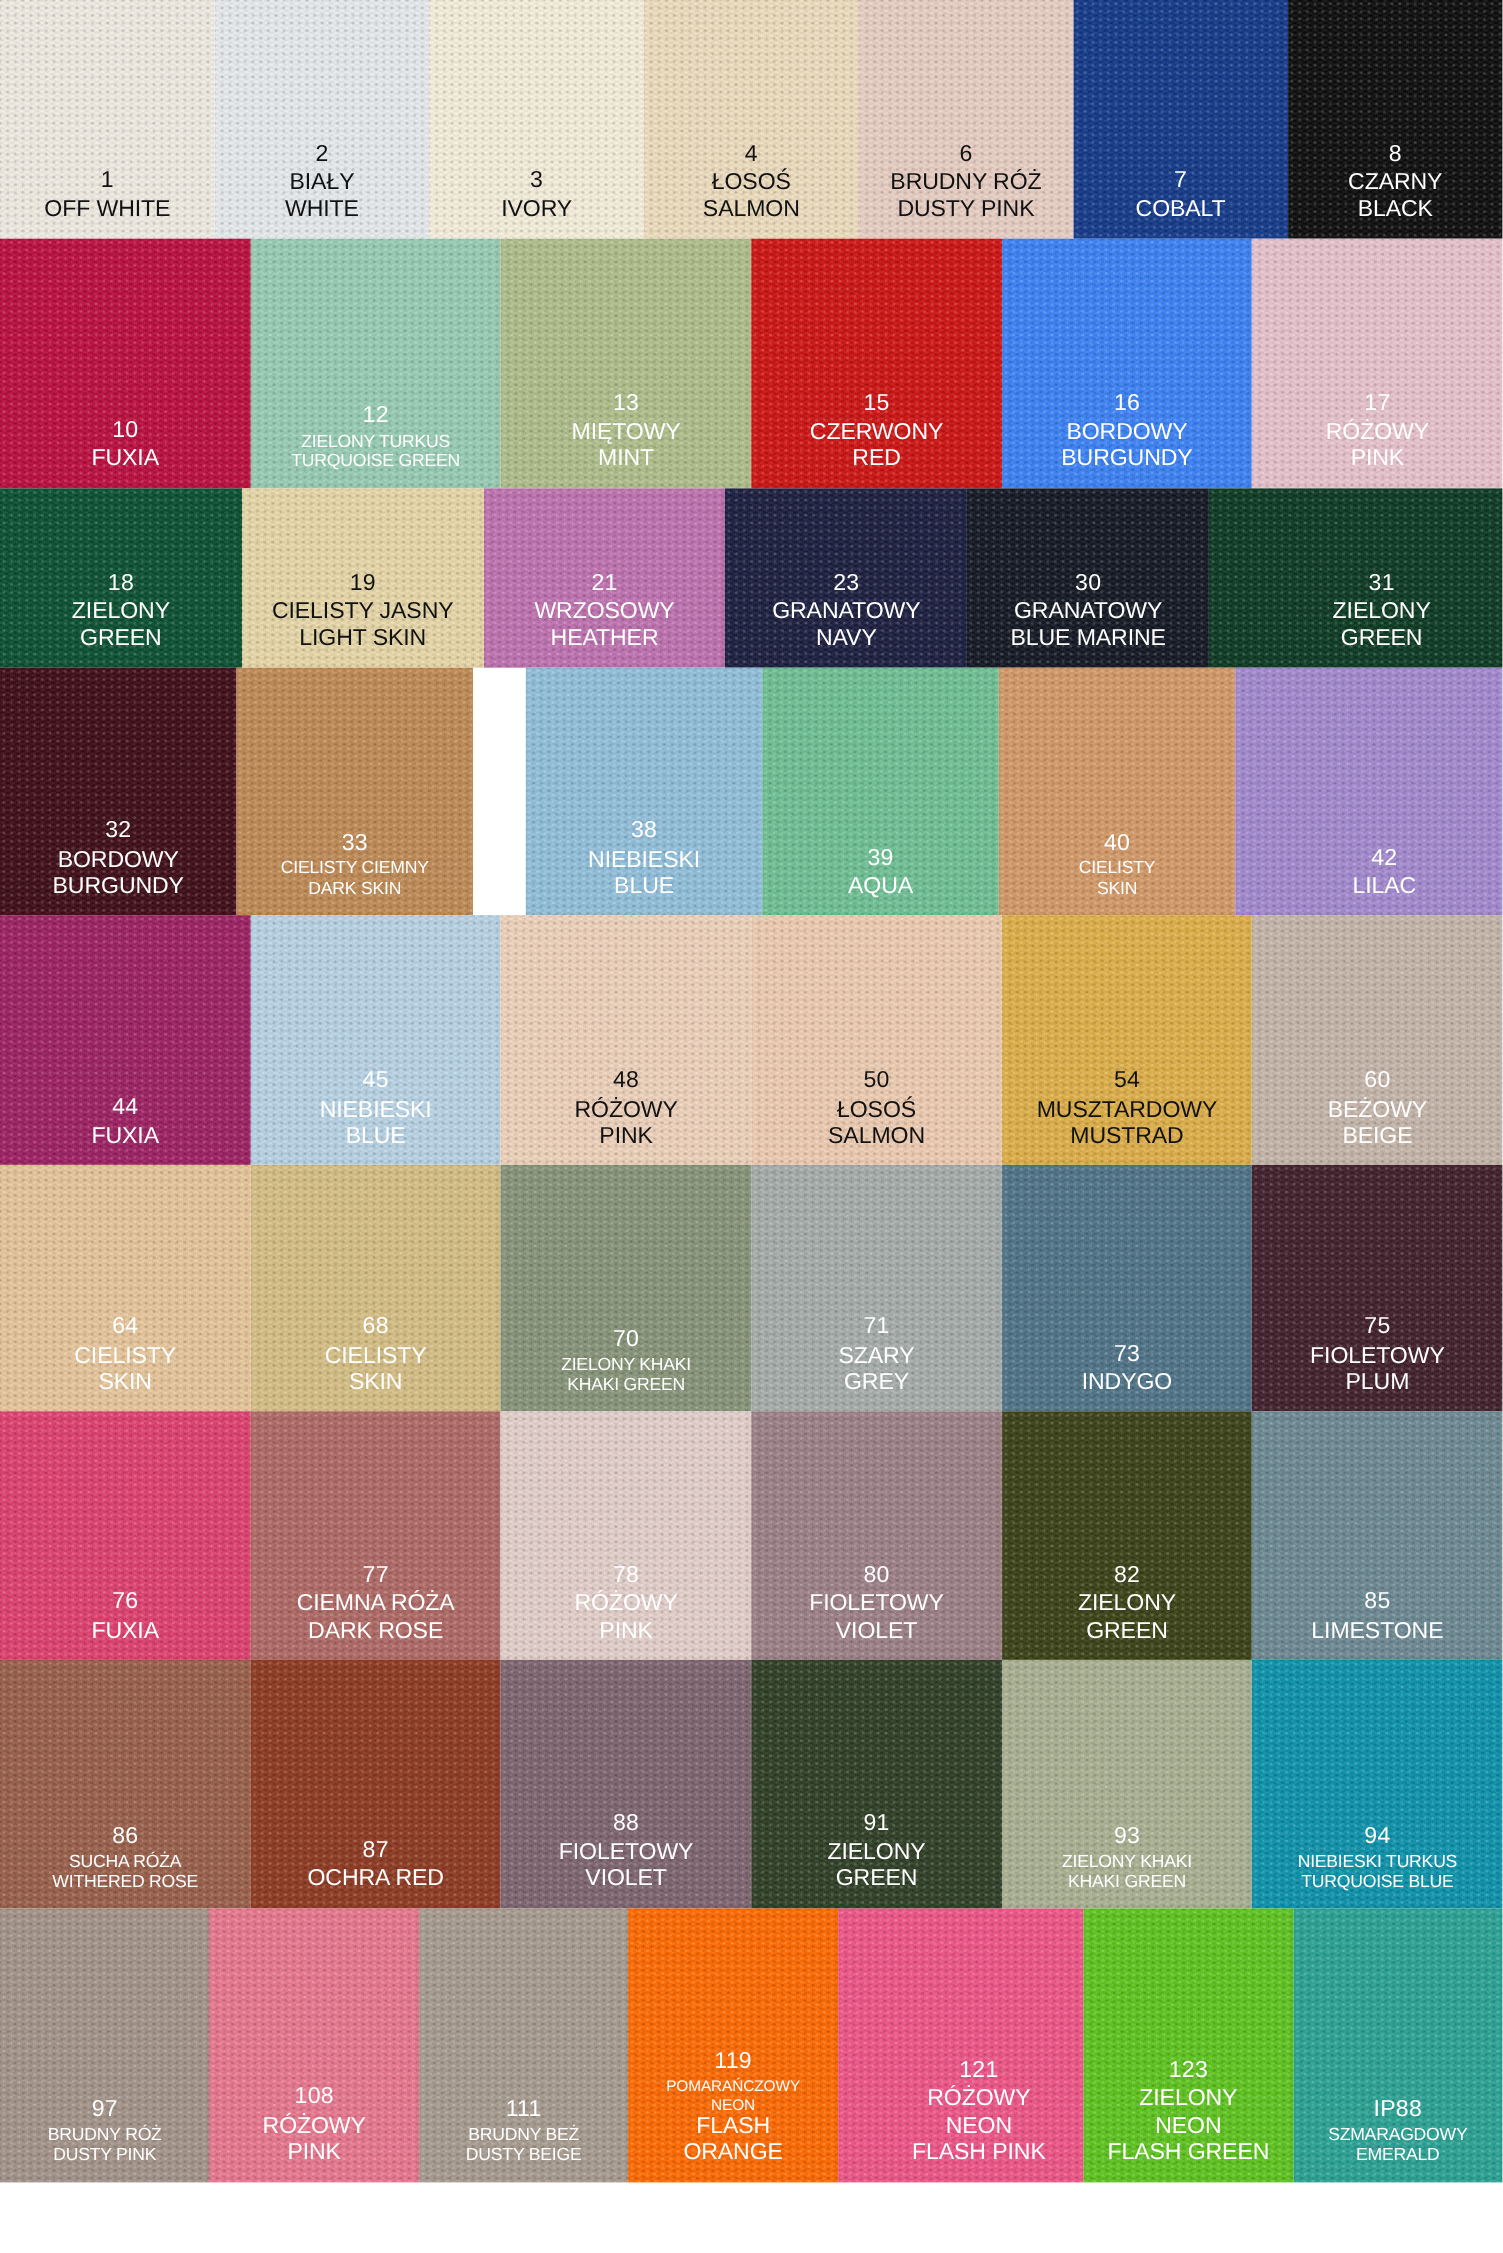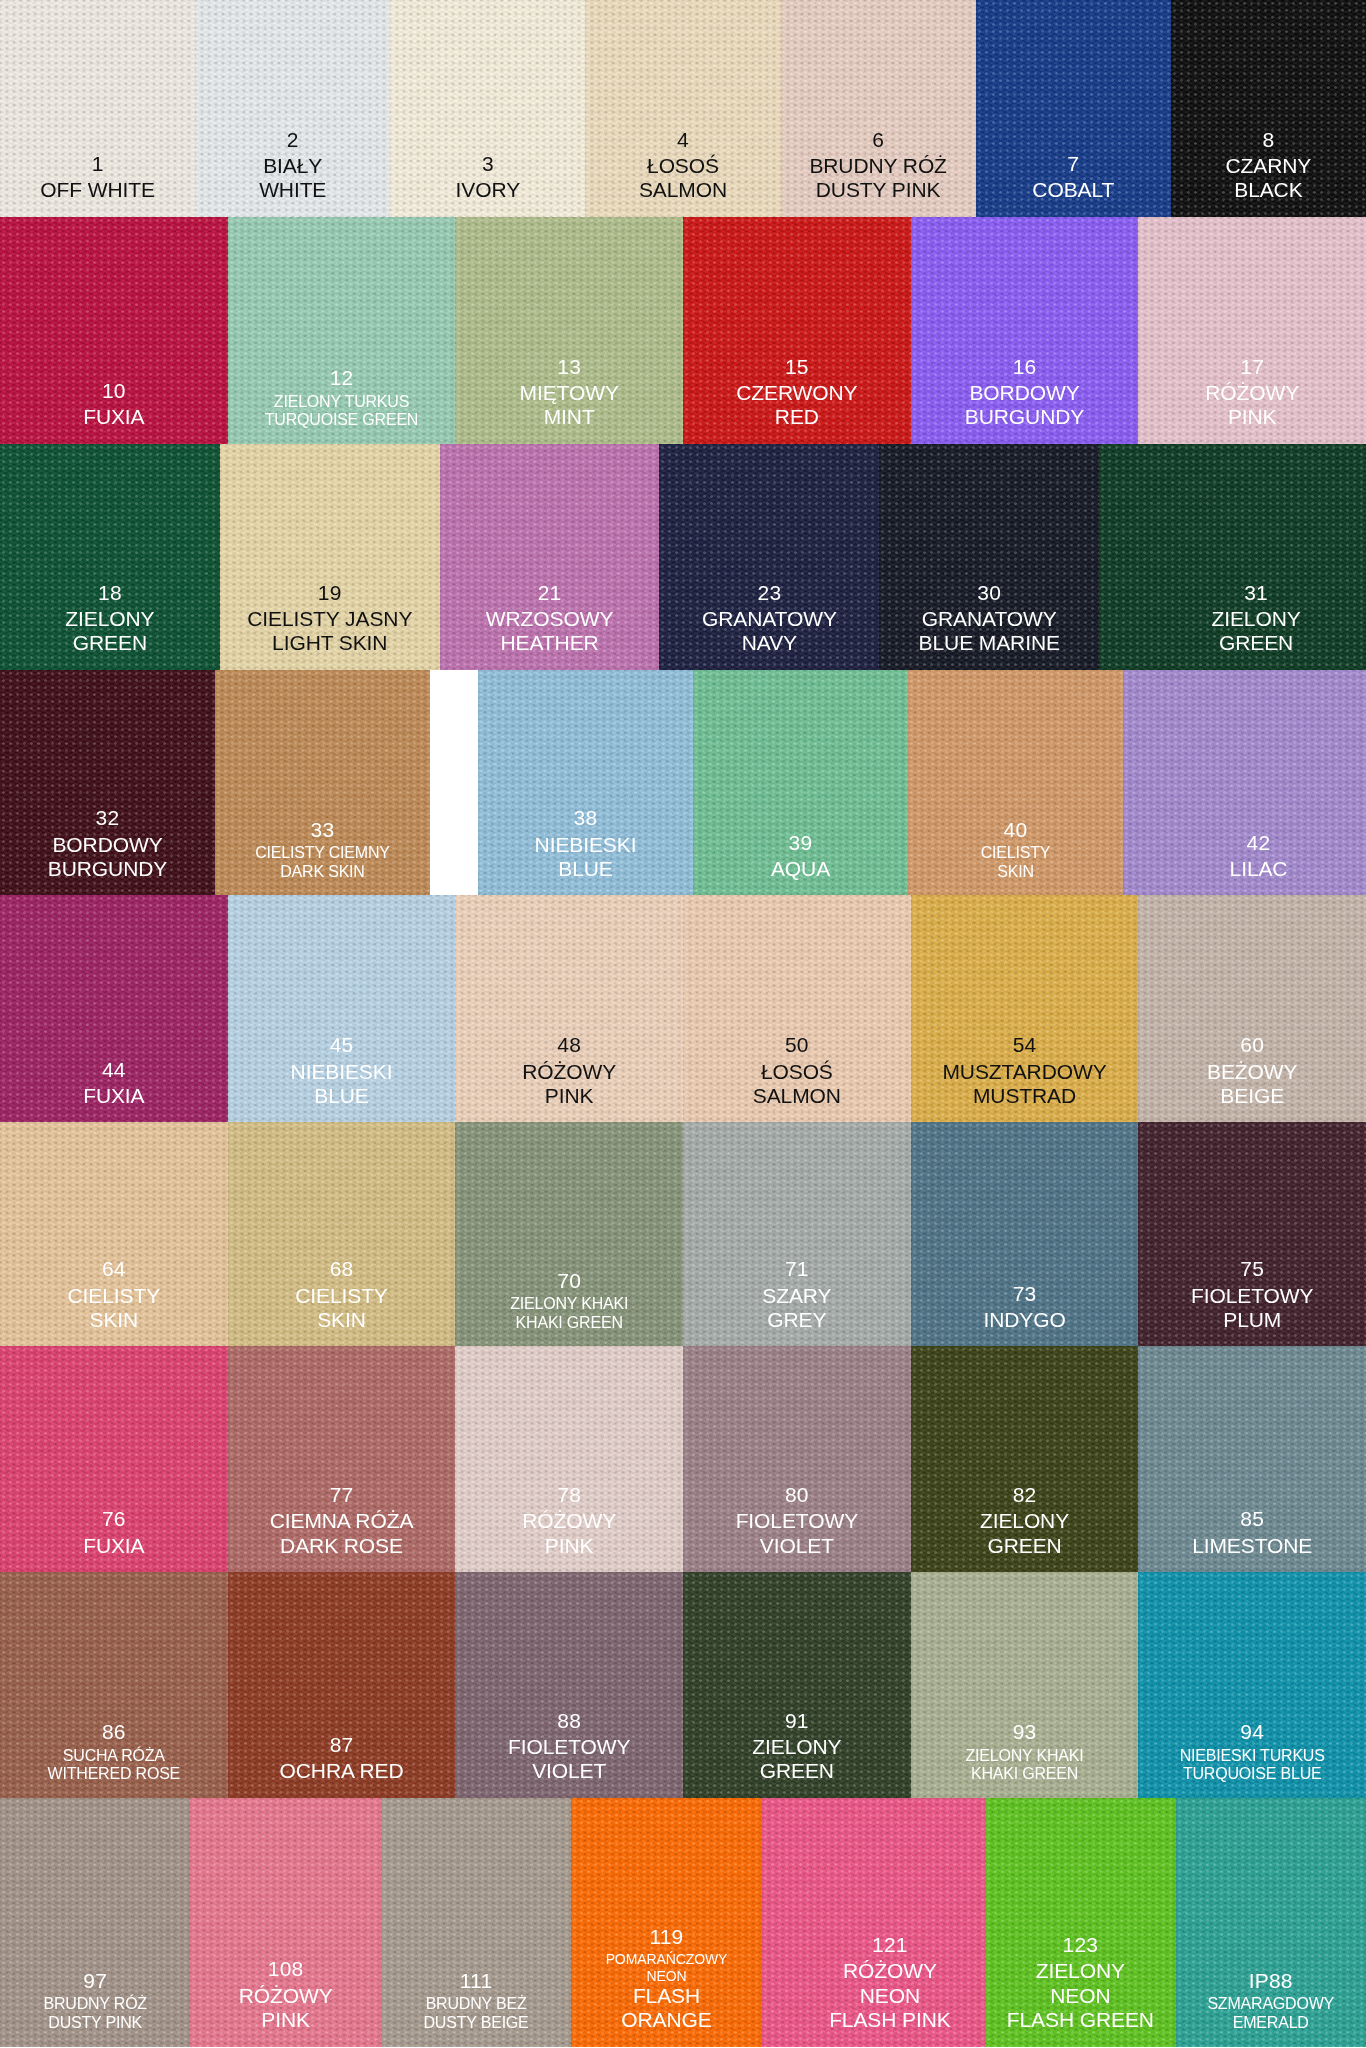--- a/index.html
+++ b/index.html
@@ -162,36 +162,36 @@
           <span class="name-en">MINT</span>
         </div>
       </div>
       <div class="swatch txt-light" style="background: rgb(207, 20, 20);">
         <div class="labels">
           <span class="code">15</span>
           <span class="name-pl">CZERWONY</span>
           <span class="name-en">RED</span>
         </div>
       </div>
-      <div class="swatch txt-light" style="background: #8b5cf6;">
+      <div class="swatch txt-light" style="background: #3b82f6;">
         <div class="labels">
           <span class="code">16</span>
           <span class="name-pl">BORDOWY</span>
           <span class="name-en">BURGUNDY</span>
         </div>
       </div>
       <div class="swatch txt-light" style="background: rgb(232, 195, 206);">
         <div class="labels">
           <span class="code">17</span>
           <span class="name-pl">RÓŻOWY</span>
           <span class="name-en">PINK</span>
         </div>
       </div>
     </div>
-    <div class="swatch-row" style="height: 226px;">
+    <div class="swatch-row" style="height: 163px;">
       <div class="swatch txt-light" style="background: rgb(11, 81, 50);">
         <div class="labels">
           <span class="code">18</span>
           <span class="name-pl">ZIELONY</span>
           <span class="name-en">GREEN</span>
         </div>
       </div>
       <div class="swatch txt-dark" style="background: rgb(232, 216, 169);">
         <div class="labels">
           <span class="code">19</span>

